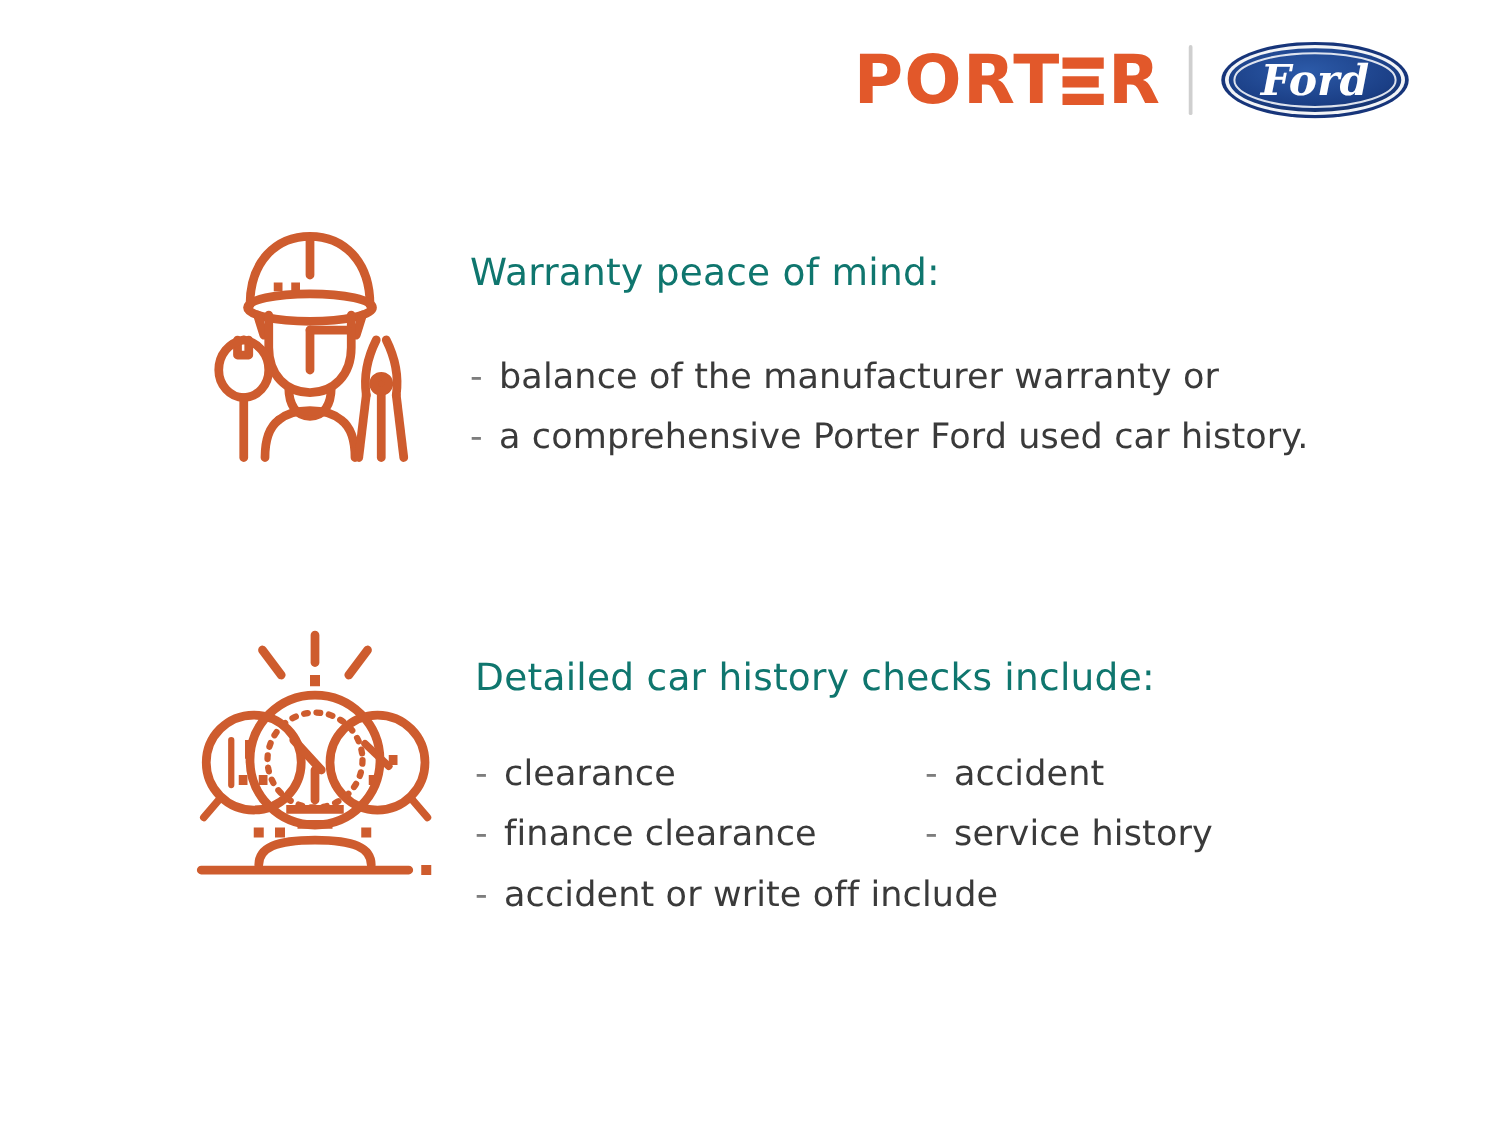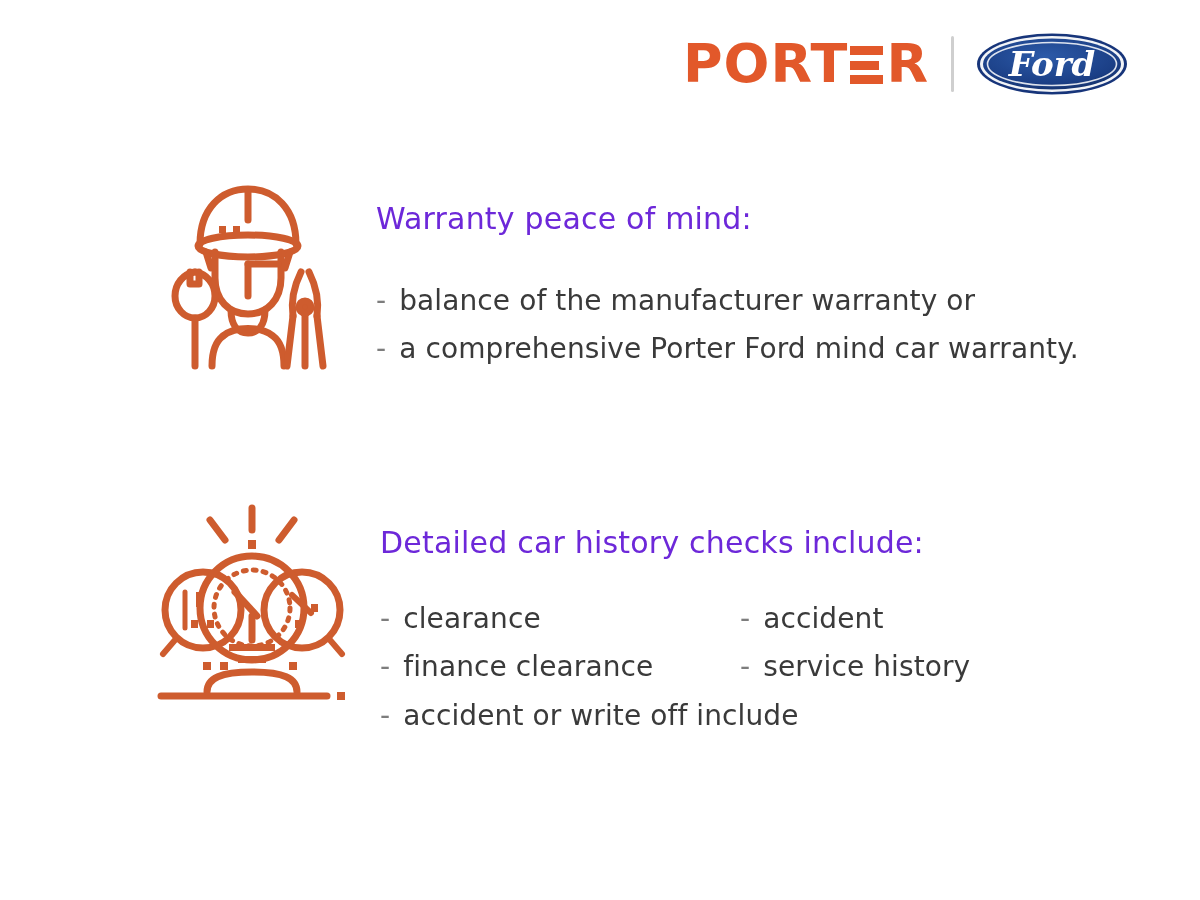--- a/index.html
+++ b/index.html
@@ -90,21 +90,21 @@
   .section-icon svg { display: block; }
 
   .section-body {
     padding-left: 28px;
     padding-top: 24px;
   }
 
   .section-heading {
     font-size: 30px;
     font-weight: 400;
-    color: #6d28d9;
+    color: #0f766e;
     line-height: 1.25;
     margin: 0 0 44px 0;
     letter-spacing: 0.2px;
   }
   #section-history .section-heading { margin-bottom: 38px; }
 
   .bullet-list {
     list-style: none;
     margin: 0;
     padding: 0;
@@ -218,21 +218,21 @@
     <ul class="bullet-list">
       <li class="bullet-row">
         <span class="bullet-item">
           <span class="bullet-dash">-</span>
           <span>balance of the manufacturer warranty or</span>
         </span>
       </li>
       <li class="bullet-row">
         <span class="bullet-item">
           <span class="bullet-dash">-</span>
-          <span>a comprehensive Porter Ford mind car warranty.</span>
+          <span>a comprehensive Porter Ford used car history.</span>
         </span>
       </li>
     </ul>
   </div>
 </div>
 
 <div class="section" id="section-history">
 
   <div class="section-icon">
     <svg width="195" height="200" viewBox="0 0 195 200" xmlns="http://www.w3.org/2000/svg" fill="none" stroke="#CE5C2E" stroke-width="7" stroke-linecap="round" stroke-linejoin="round">

